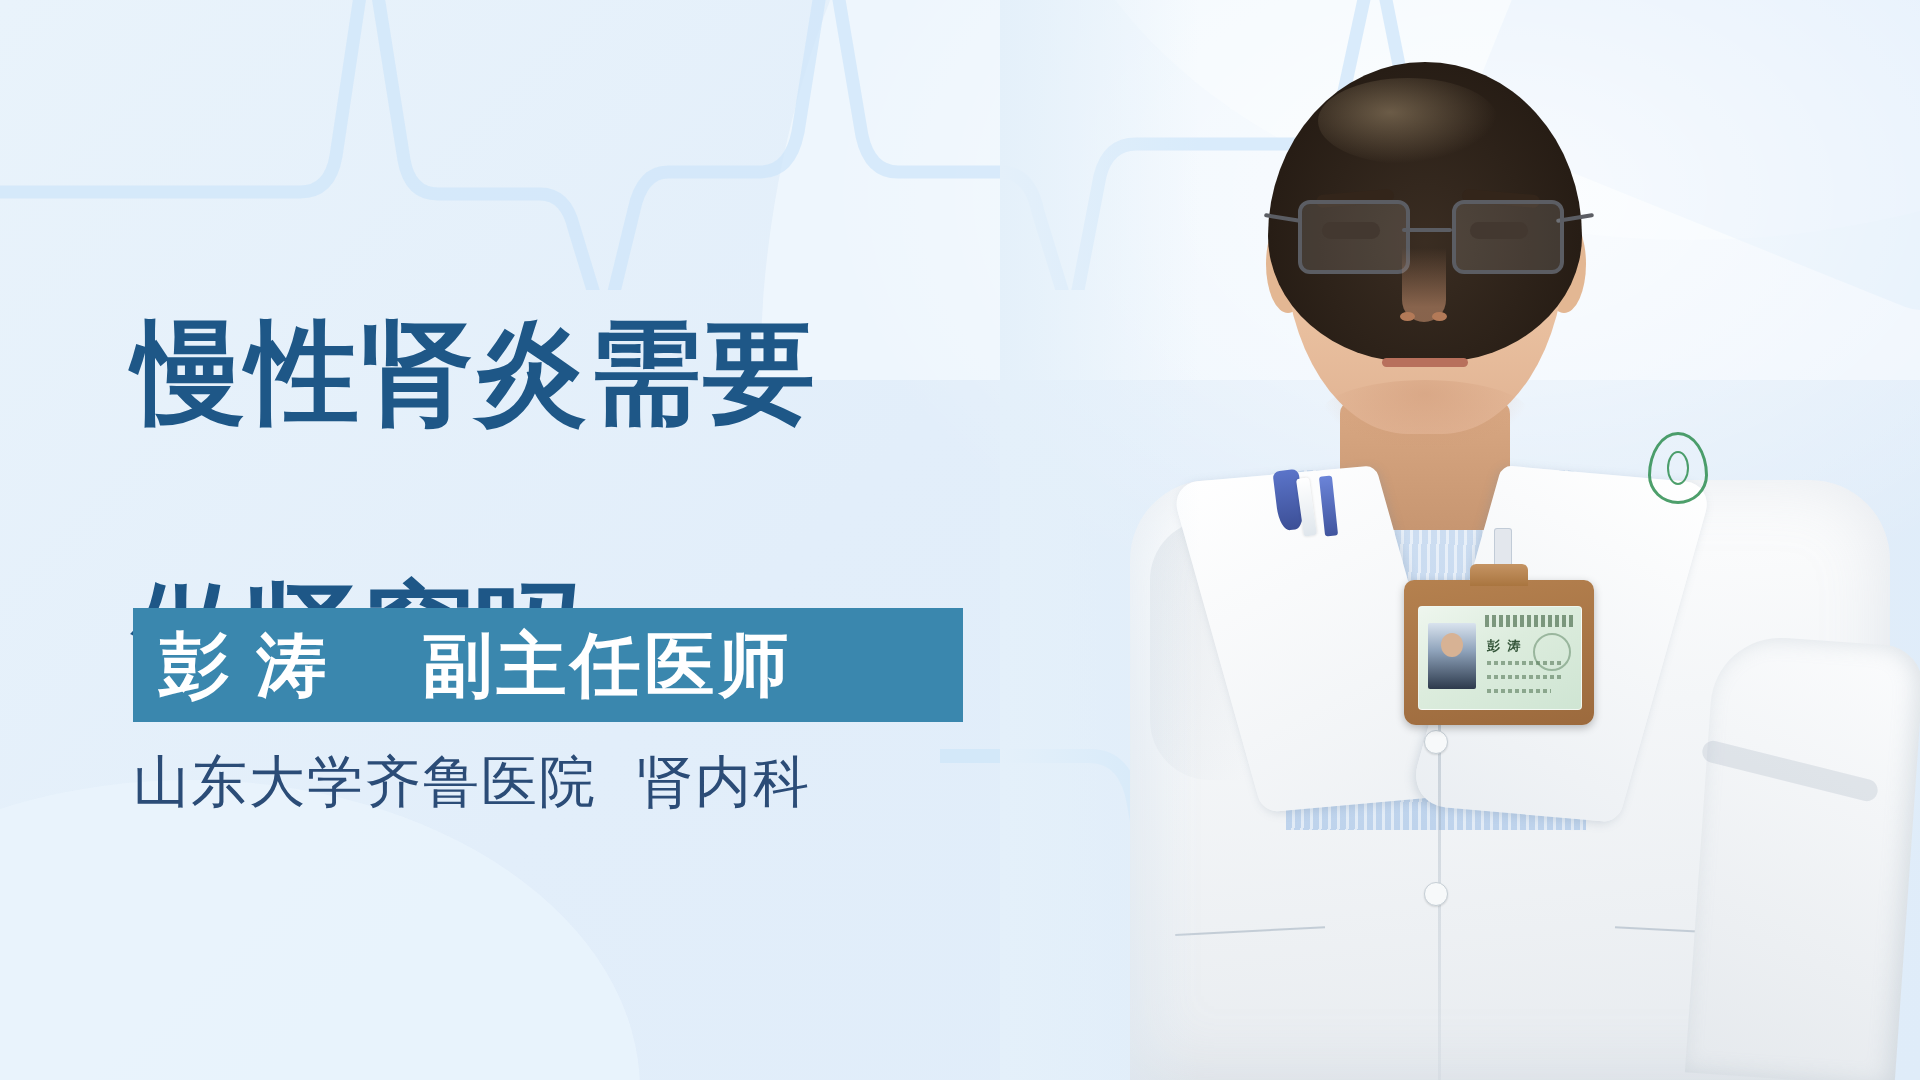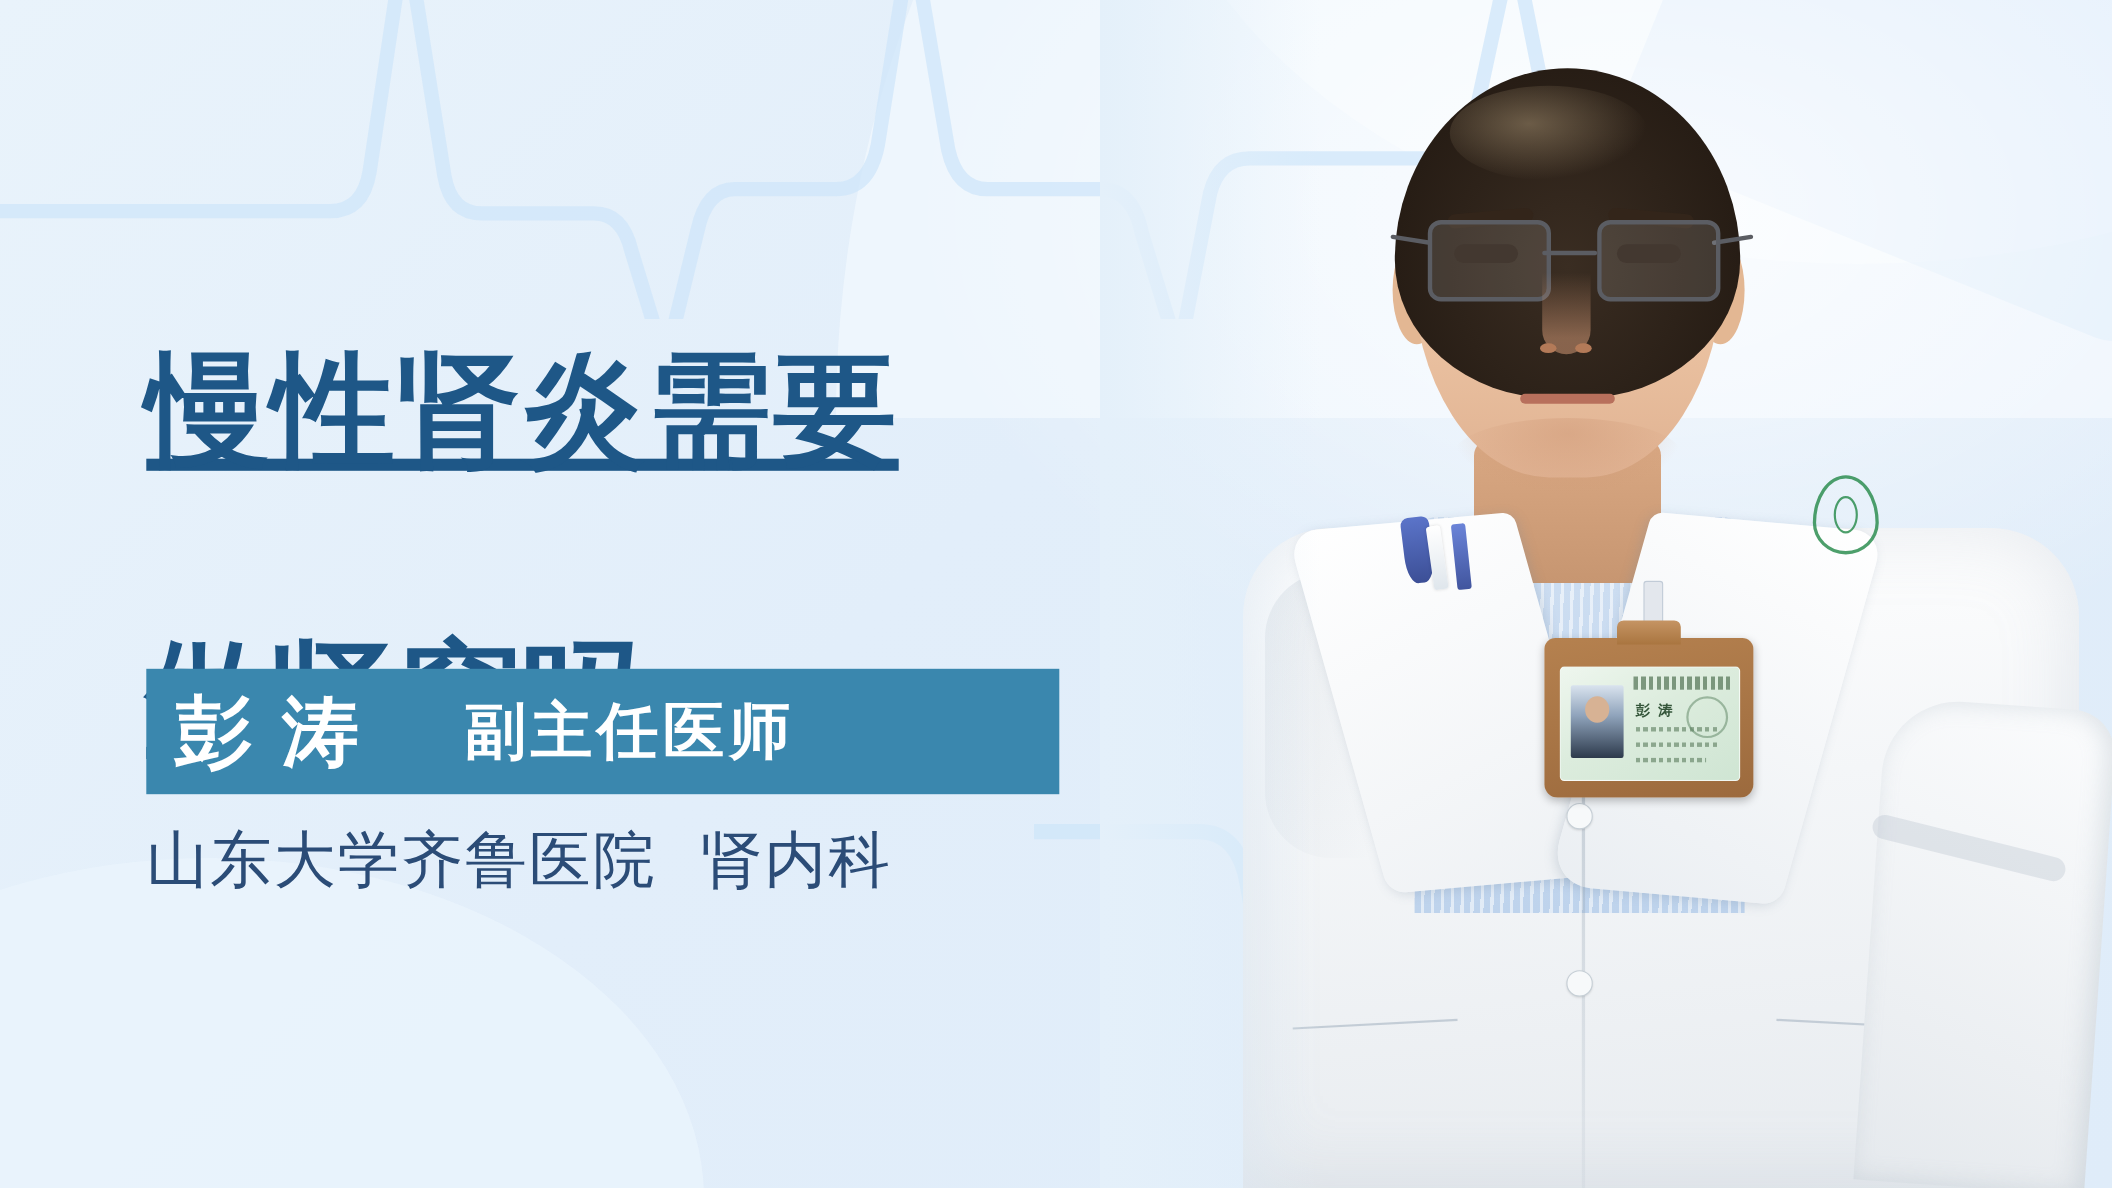--- a/index.html
+++ b/index.html
@@ -25,27 +25,27 @@
     border-radius:50%;background:#eaf4fc;opacity:.8;}
 
   .ecg{position:absolute;fill:none;stroke:#cfe6f9;stroke-linecap:round;stroke-linejoin:round;}
   .ecg-top{left:0;top:-40px;width:1540px;height:330px;}
   .ecg-mid{left:940px;top:560px;width:620px;height:430px;}
 
   
   .title{position:absolute;left:133px;top:176px;width:880px;
     font-size:112px;line-height:1.17;font-weight:800;letter-spacing:2px;
     color:#1e5787;white-space:pre-line;}
-  .title .ln{display:block;text-decoration:underline;}
+  .title .ln{display:block;}
 
   .namebar{position:absolute;left:133px;top:608px;height:114px;width:830px;
     background:#3a87ae;display:flex;align-items:center;}
   .namebar .nm{color:#ffffff;font-size:70px;font-weight:800;letter-spacing:4px;
     margin-left:26px;line-height:1;}
-  .namebar .ttl{color:#ffffff;font-size:56px;font-weight:800;letter-spacing:4px;
+  .namebar .ttl{color:#ffffff;font-size:70px;font-weight:800;letter-spacing:4px;
     margin-left:92px;line-height:1;}
 
   .affil{position:absolute;left:133px;top:754px;display:flex;align-items:baseline;
     color:#2b4c77;font-size:56px;font-weight:400;letter-spacing:2px;line-height:1;}
   .affil .dept{margin-left:40px;}
 
   
   .doctor{position:absolute;left:1000px;top:0;width:920px;height:1080px;}
 
   .d-hair{position:absolute;left:268px;top:62px;width:314px;height:300px;

